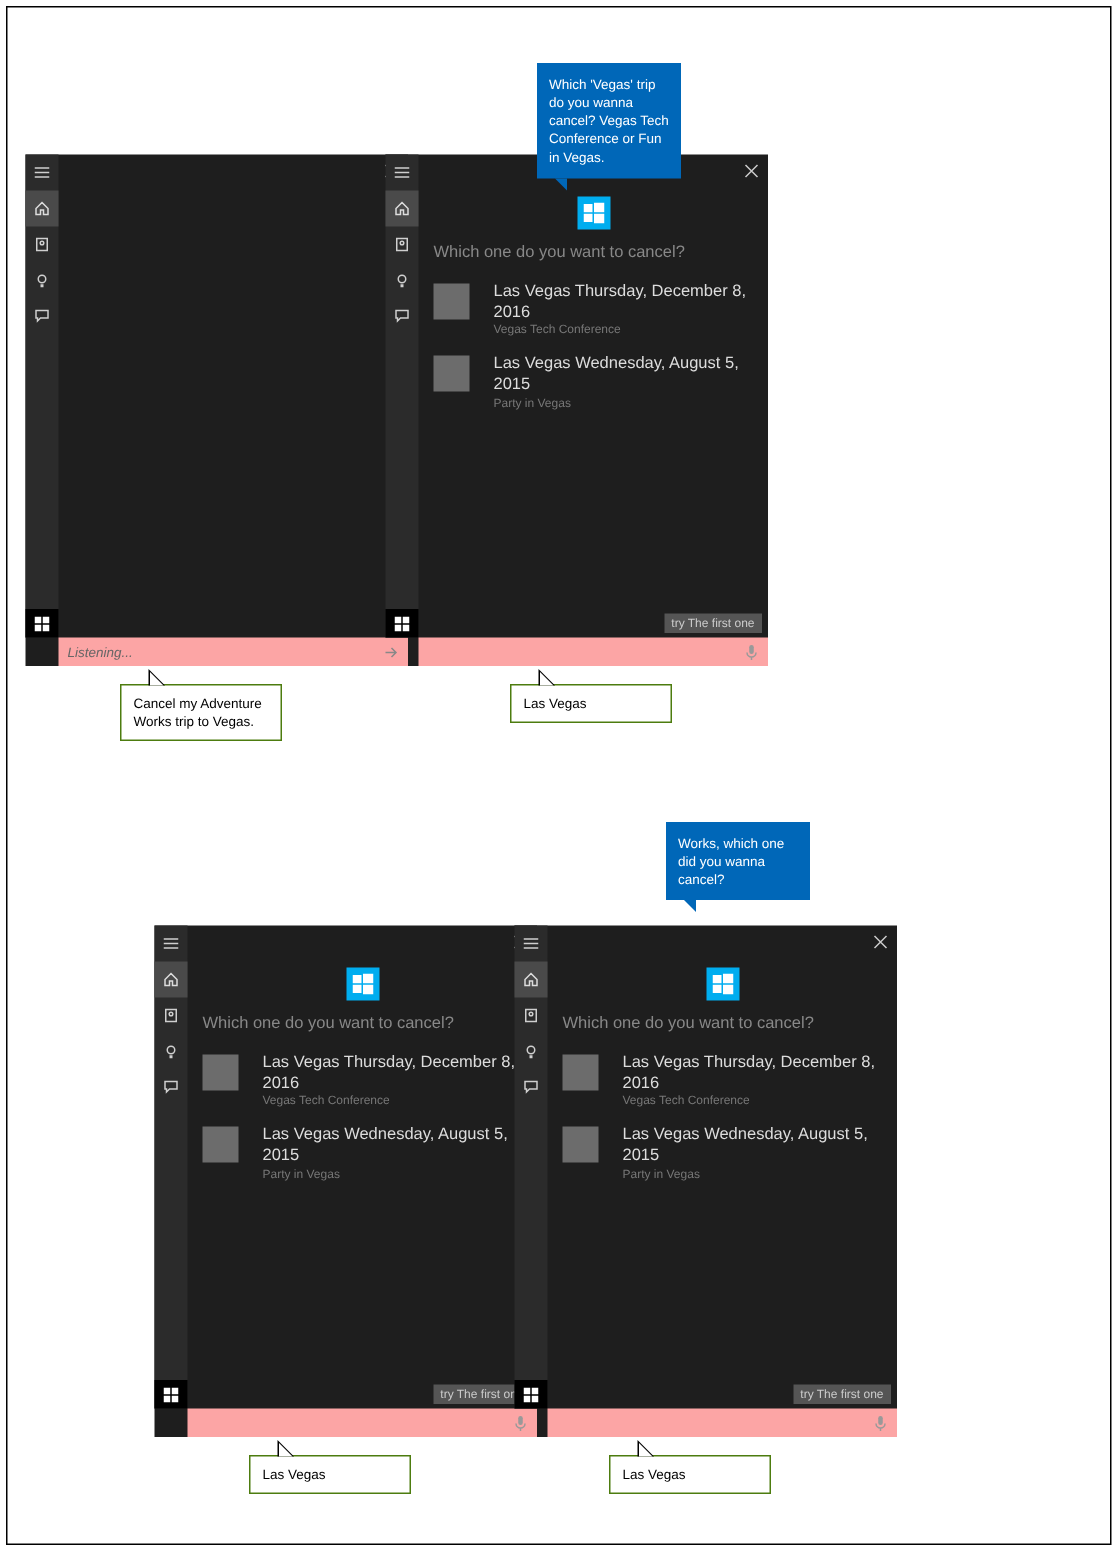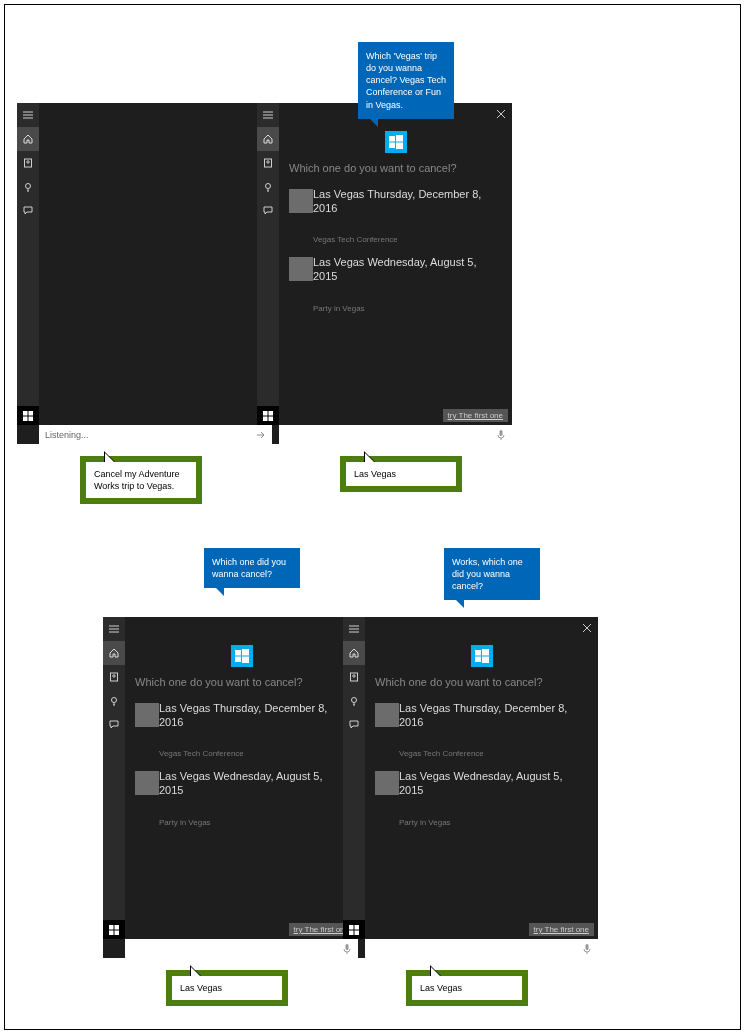--- a/index.html
+++ b/index.html
@@ -24,38 +24,38 @@
 
   .circle { width: 66px; height: 66px; border-radius: 50%; background: #333; margin: 24px auto 0 auto; display: flex; align-items: center; justify-content: center; }
   .circle-inner { width: 25px; height: 25px; border-radius: 50%; background: #4a4a4a; }
   .greeting { text-align: center; color: #888; font-size: 10px; margin-top: 12px; padding: 0 8px; }
 
   .app-tile { width: 22px; height: 22px; background: #00adef; margin: 6px auto 0 auto; display: flex; align-items: center; justify-content: center; }
   .win-icon { fill: #fff; }
 
   .prompt { color: #888; font-size: 11px; line-height: 1.35; padding: 8px 10px 6px 10px; }
 
-  .option { display: flex; gap: 0; padding: 6px 10px; }
+  .option { display: flex; gap: 16px; padding: 6px 10px; }
   .opt-thumb { width: 24px; height: 24px; background: #6c6c6c; flex: 0 0 24px; margin-top: 1px; }
   .opt-text .line1 { color: #ddd; font-size: 11px; line-height: 1.25; }
-  .opt-text .line2 { color: #777; font-size: 8px; margin-top: 20px; }
-
-  .inputbar { position: absolute; left: 22px; right: 0; bottom: 0; height: 19px; background: #ffffff; display: flex; align-items: center; padding: 0 6px; gap: 6px; z-index: 3; }
+  .opt-text .line2 { color: #777; font-size: 8px; margin-top: 0; }
+
+  .inputbar { position: absolute; left: 22px; right: 0; bottom: 0; height: 19px; background: #fca5a5; display: flex; align-items: center; padding: 0 6px; gap: 6px; z-index: 3; font-style: italic; }
   .inp { flex: 1; color: #666; font-size: 9px; }
   .mic, .go { width: 10px; height: 10px; color: #888; font-size: 10px; display: flex; align-items: center; justify-content: center; }
 
-  .hint { position: absolute; right: 4px; bottom: 22px; background: #555; color: #ccc; font-size: 8px; padding: 2px 5px; z-index: 3; text-decoration: underline; }
+  .hint { position: absolute; right: 4px; bottom: 22px; background: #555; color: #ccc; font-size: 8px; padding: 2px 5px; z-index: 3; }
 
   .speech-blue { position: absolute; background: #0067b8; color: #fff; font-size: 9px; line-height: 1.35; padding: 8px 8px; width: 96px; }
   .speech-blue .tail { position: absolute; bottom: -8px; left: 12px; width: 0; height: 0; border-left: 8px solid transparent; border-right: 0 solid transparent; border-top: 8px solid #0067b8; }
   .sb-2 { left: 353px; top: 37px; }
   .sb-3 { left: 199px; top: 543px; }
   .sb-4 { left: 439px; top: 543px; }
 
-  .callout { position: absolute; background: #fff; border: 6px solid #4d7c0f; font-size: 9px; line-height: 1.35; padding: 6px 8px; width: 122px; }
+  .callout { position: absolute; background: #fff; border: 1px solid #4d7c0f; font-size: 9px; line-height: 1.35; padding: 6px 8px; width: 108px; }
   .callout .tail-bg { position: absolute; top: -11px; left: 18px; width: 0; height: 0; border-right: 11px solid transparent; border-bottom: 11px solid #000; }
   .callout .tail { position: absolute; top: -9px; left: 19px; width: 0; height: 0; border-right: 9px solid transparent; border-bottom: 9px solid #fff; }
   .co-1 { left: 75px; top: 451px; }
   .co-2 { left: 335px; top: 451px; }
   .co-3 { left: 161px; top: 965px; }
   .co-4 { left: 401px; top: 965px; }
 
   svg { display: block; }
 </style>
 </head>
@@ -375,24 +375,20 @@
             <path d="M1 5a3 3 0 0 0 6 0M4 8v2" stroke="#999" fill="none"></path>
           </svg>
         </span>
     </div>
   </div>
 
   <div class="speech-blue sb-2">
     <span>Which 'Vegas' trip do you wanna cancel? Vegas Tech Conference or Fun in Vegas.</span>
     <div class="tail"></div>
   </div>
-  <div class="speech-blue sb-3">
-    <span>Which one did you wanna cancel?</span>
-    <div class="tail"></div>
-  </div>
   <div class="speech-blue sb-4">
     <span>Works, which one did you wanna cancel?</span>
     <div class="tail"></div>
   </div>
 
   <div class="callout co-1">
     <div class="tail-bg"></div><div class="tail"></div>
     <span>Cancel my Adventure Works trip to Vegas.</span>
   </div>
   <div class="callout co-2">

